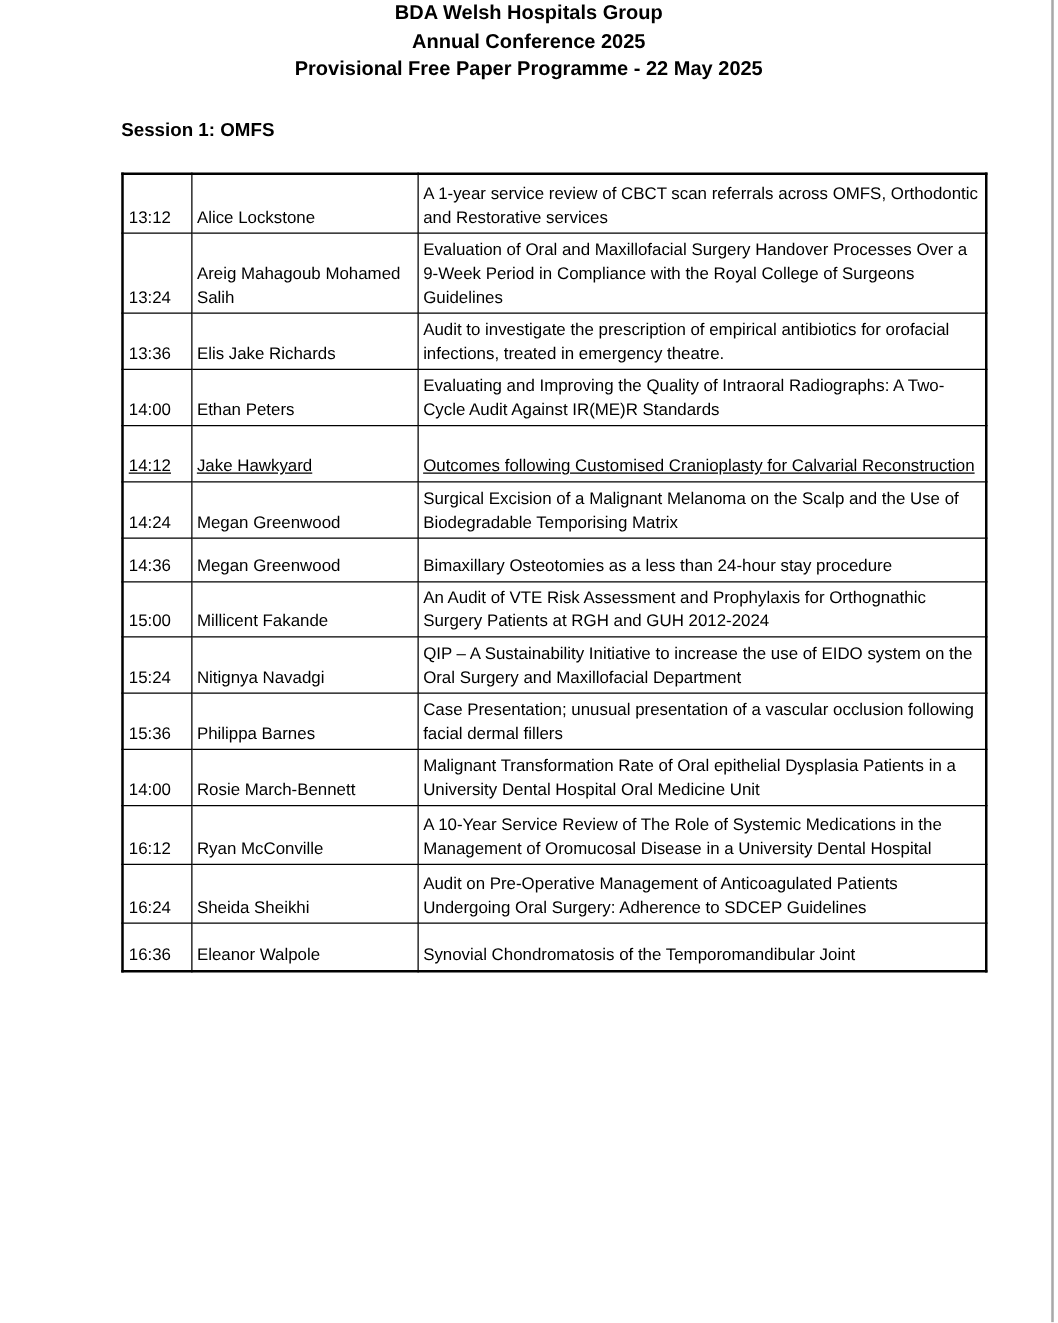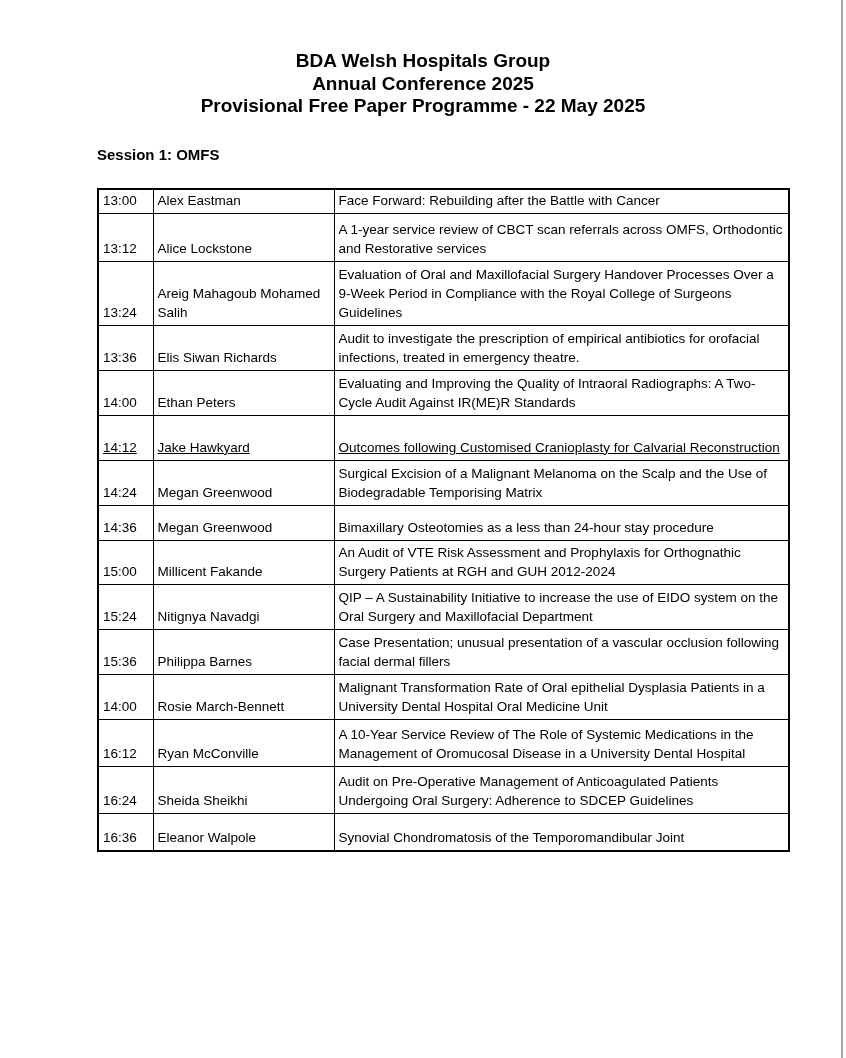--- a/index.html
+++ b/index.html
@@ -15,24 +15,23 @@
   }
   .page-edge {
     position: absolute;
     top: 0;
     right: 3px;
     width: 2px;
     height: 100%;
     background: #a8a8a8;
   }
   .titles {
-    padding-top: 50px;
     text-align: center;
     font-weight: bold;
-    font-size: 19px;
+    font-size: 16px;
     line-height: 22.6px;
   }
   .section-heading {
     margin: 26px 0 0 97px;
     font-weight: bold;
     font-size: 15px;
     line-height: 22px;
   }
   table.programme {
     margin: 22px 0 0 97px;
@@ -68,38 +67,33 @@
     <div>Session 1: OMFS</div>
   </div>
 
   <table class="programme">
     <colgroup>
       <col class="c-time">
       <col class="c-presenter">
       <col class="c-title">
     </colgroup>
     <tbody id="programme-body">
-        <tr style="height: 24px;">
-          <td>13:00</td>
-          <td>Alex Eastman</td>
-          <td>Face Forward: Rebuilding after the Battle with Cancer</td>
-        </tr>
         <tr style="height: 48px;">
           <td>13:12</td>
           <td>Alice Lockstone</td>
           <td>A 1-year service review of CBCT scan referrals across OMFS, Orthodontic and Restorative services</td>
         </tr>
         <tr style="height: 64px;">
           <td>13:24</td>
           <td>Areig Mahagoub Mohamed Salih</td>
           <td>Evaluation of Oral and Maxillofacial Surgery Handover Processes Over a 9-Week Period in Compliance with the Royal College of Surgeons Guidelines</td>
         </tr>
         <tr style="height: 45px;">
           <td>13:36</td>
-          <td>Elis Siwan Richards</td>
+          <td>Elis Jake Richards</td>
           <td>Audit to investigate the prescription of empirical antibiotics for orofacial infections, treated in emergency theatre.</td>
         </tr>
         <tr style="height: 45px;">
           <td>14:00</td>
           <td>Ethan Peters</td>
           <td>Evaluating and Improving the Quality of Intraoral Radiographs: A Two-Cycle Audit Against IR(ME)R Standards</td>
         </tr>
         <tr style="height: 45px; text-decoration: underline;">
           <td>14:12</td>
           <td>Jake Hawkyard</td>

